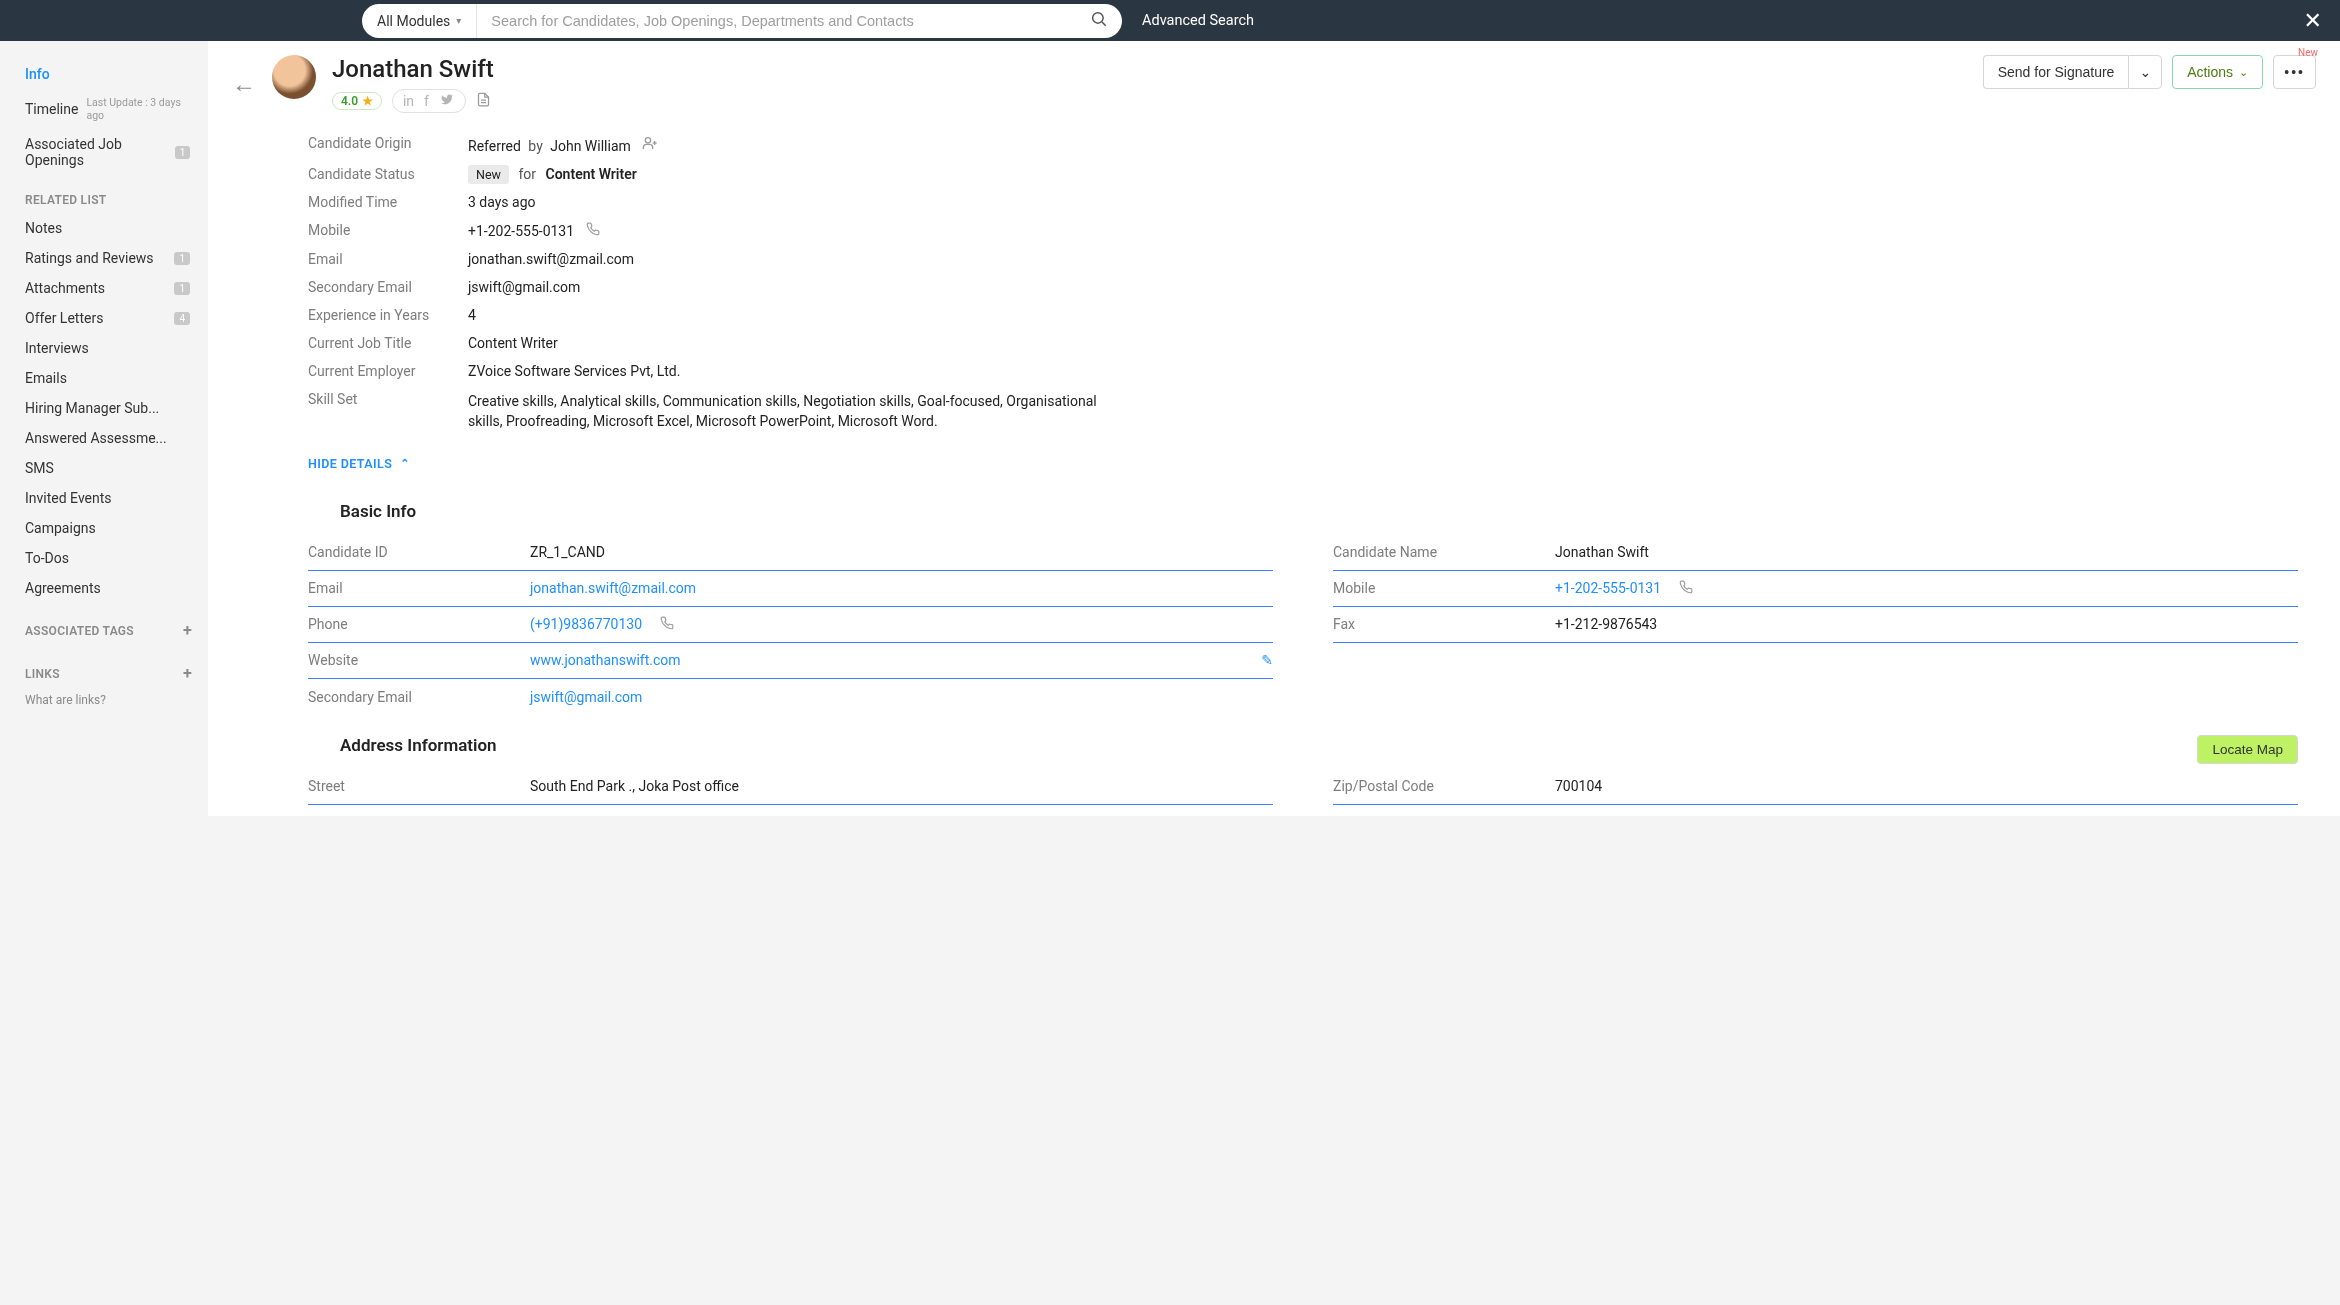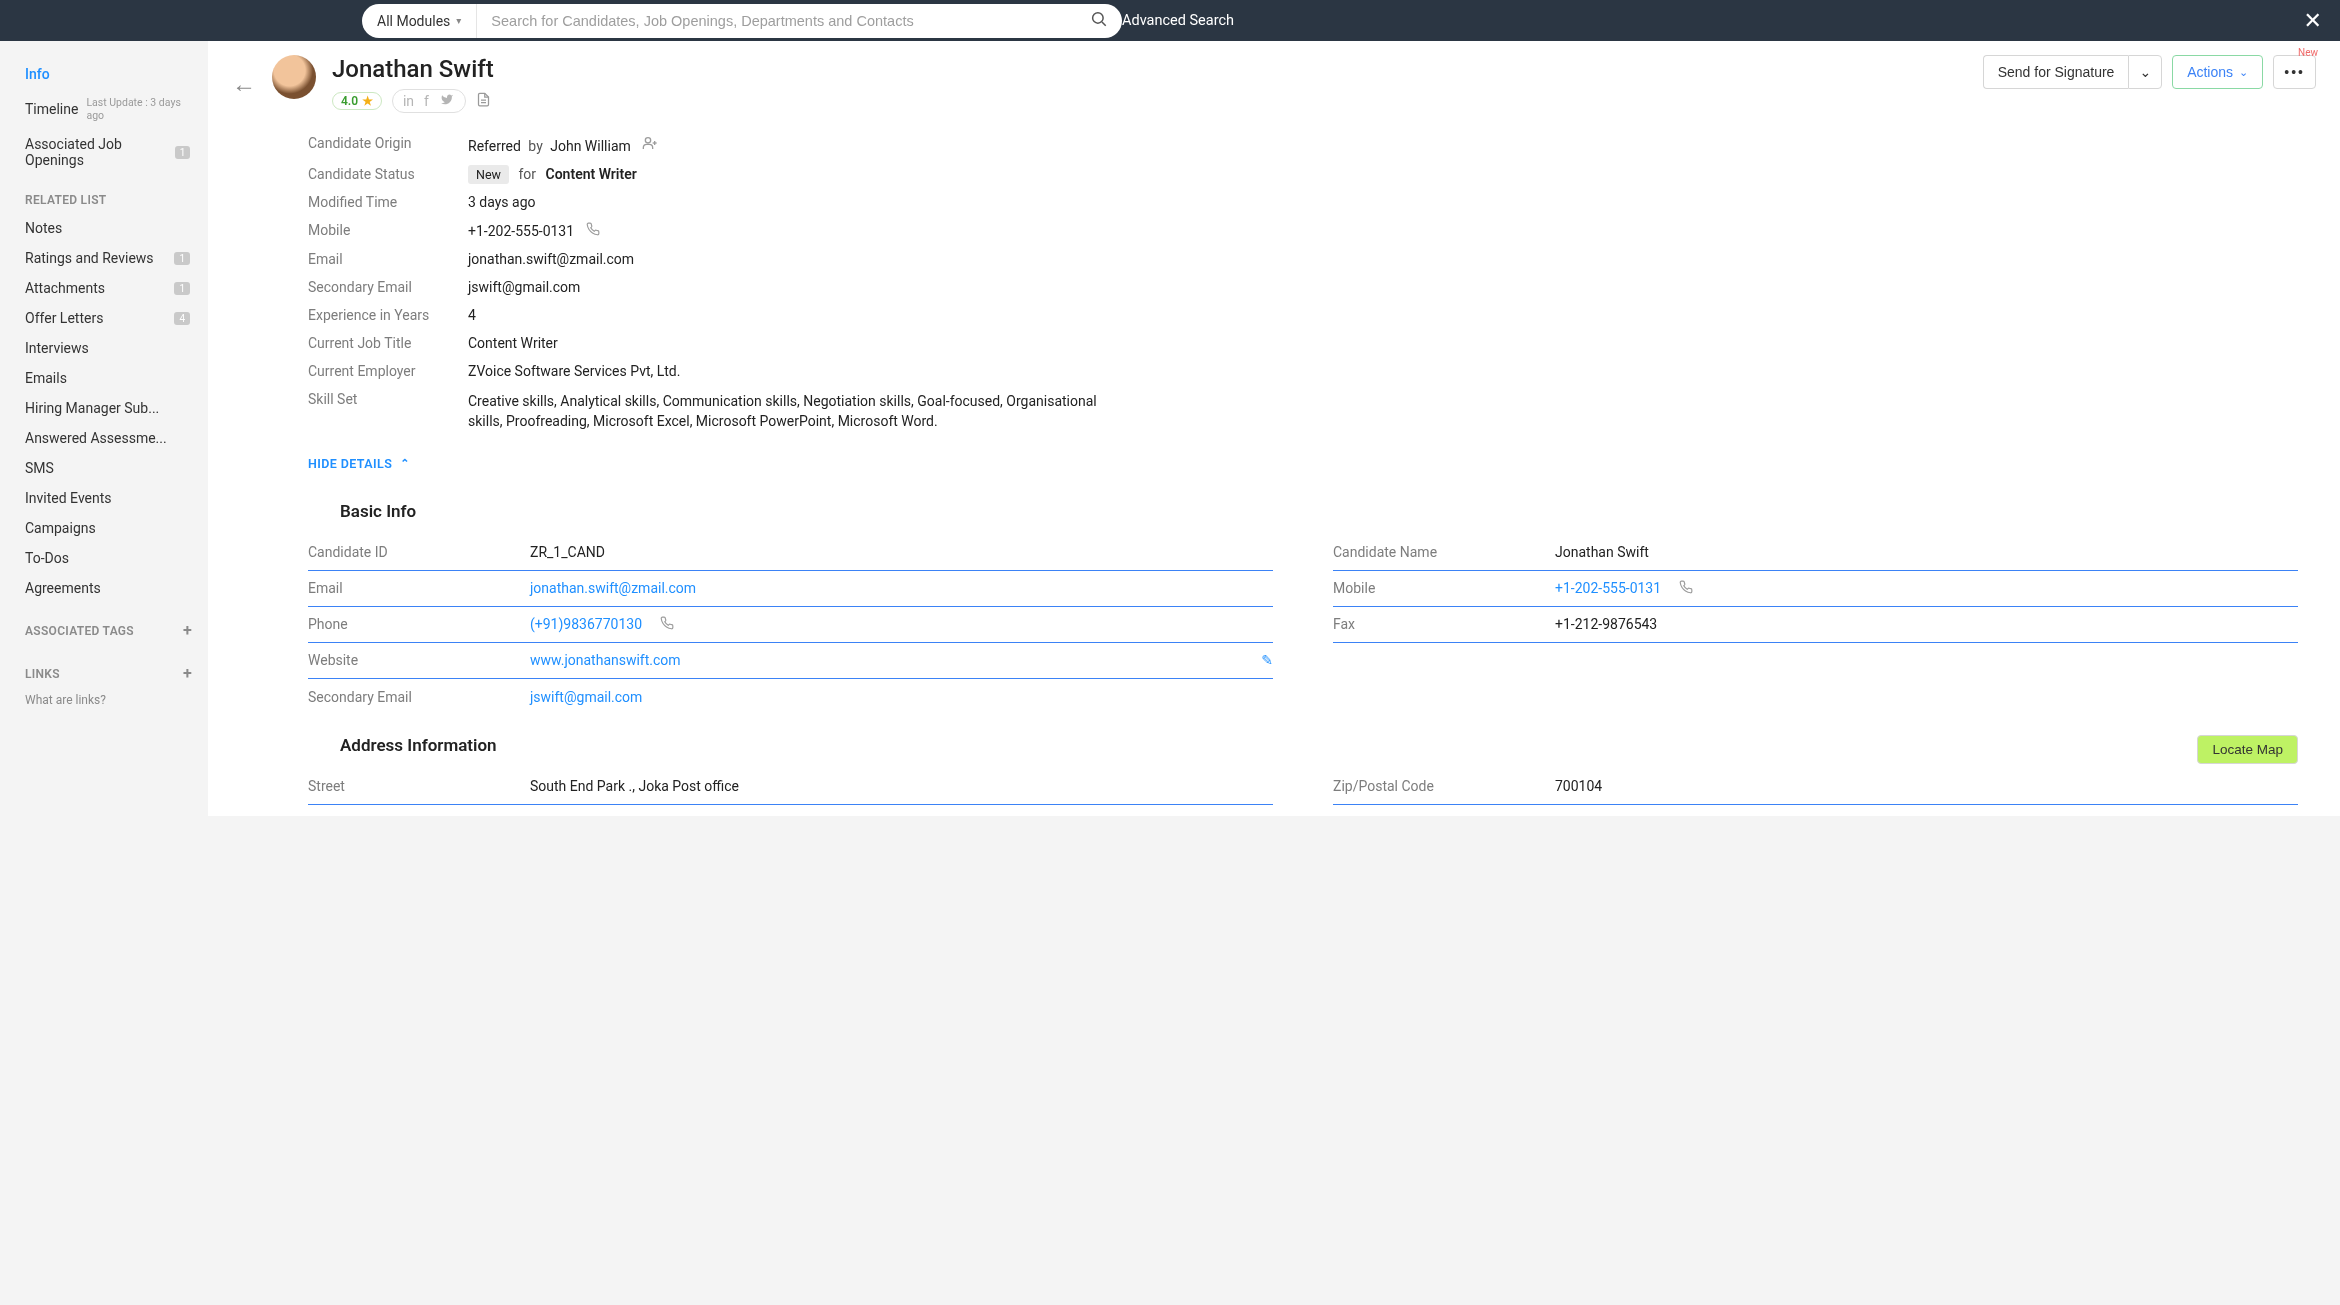--- a/index.html
+++ b/index.html
@@ -31,21 +31,21 @@
     border-right: 1px solid #e5e5e5;
     color:#333; font-size:14px; cursor:pointer;
   }
   .search-module-btn .caret { font-size:10px; color:#888; }
   .search-input-wrap { flex:1; display:flex; align-items:center; padding:0 14px; }
   .search-input-wrap input {
     flex:1; border:none; outline:none; font-size:14.5px; color:#333; background:transparent;
   }
   .search-input-wrap input::placeholder { color:#9e9e9e; }
   .search-icon { color:#555; font-size:17px; cursor:pointer; }
-  .advanced-search { color:#fff; font-size:14.5px; cursor:pointer; }
+  .advanced-search { color:#fff; margin-left:20px; font-size:14.5px; cursor:pointer; }
   .topbar .spacer { flex:1; }
   .close-x { color:#fff; font-size:22px; cursor:pointer; padding:0 6px; }
 
   
   .page { display:flex; height: calc(1305px / 1.6 - 41px); min-height:100%; }
   .sidebar {
     width: 208px;
     padding: 18px 0 0 0;
     font-size: 14px;
   }
@@ -104,21 +104,21 @@
   .doc-icon { color:#9a9a9a; font-size:16px; cursor:pointer; }
 
   .header-actions { margin-left:auto; display:flex; align-items:flex-start; gap:10px; position:relative; }
   .btn {
     border:1px solid #d6d6d6; background:#fff; padding:8px 14px;
     border-radius:4px; font-size:14px; cursor:pointer; color:#333;
     display:flex; align-items:center; gap:6px;
   }
   .btn.split { border-right:none; border-radius:4px 0 0 4px; }
   .btn.split-caret { padding:8px 10px; border-radius:0 4px 4px 0; }
-  .btn.green { color:#3b82f6; border-color:#8ad9a4;text-align:center; }
+  .btn.green { color:#4d7c0f; border-color:#8ad9a4;text-align:center; }
   .btn.icon-only { padding:8px 10px; letter-spacing:2px; }
   .new-badge {
     position:absolute; top:-8px; right:-2px; font-size:10px; color:#f06b6b;
   }
 
   
   .details { padding: 6px 42px 0 100px; }
   .row { display:flex; padding:6px 0; }
   .row .lbl { width:160px; color:#7d7d7d; font-size:14px; }
   .row .val { flex:1; color:#222; font-size:14px; max-width:640px; }

